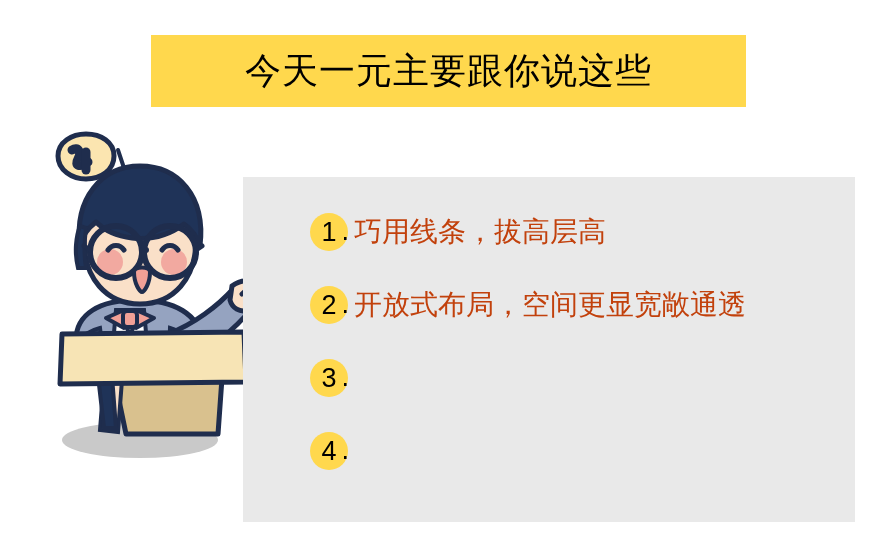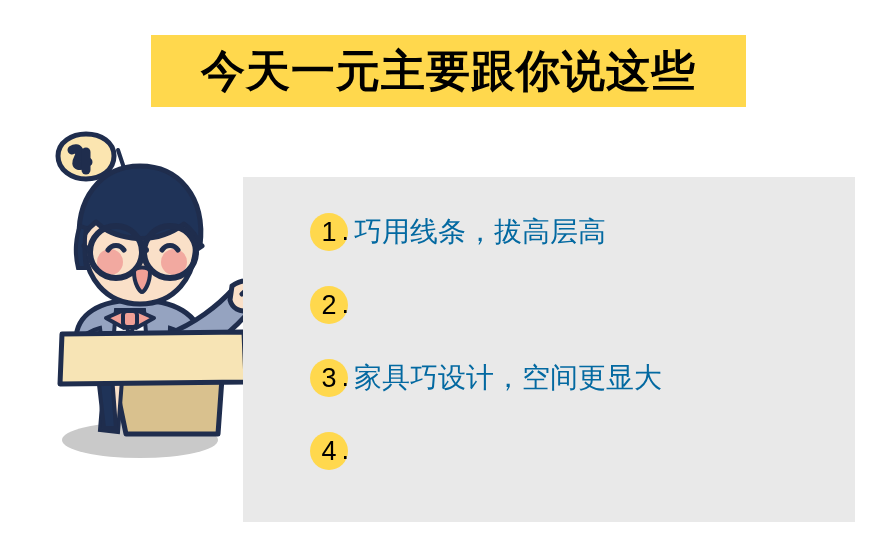--- a/index.html
+++ b/index.html
@@ -21,22 +21,22 @@
     left: 151px;
     top: 35px;
     width: 595px;
     height: 72px;
     background: #FFD84D;
     display: flex;
     align-items: center;
     justify-content: center;
   }
   #title-text {
-    font-size: 44px;
-    font-weight: bold;
+    font-size: 36px;
+    font-weight: normal;
     color: #000000;
     letter-spacing: 1px;
     line-height: 1;
     white-space: nowrap;
     font-family: "Liberation Sans", "DejaVu Sans", sans-serif;
   }
 
   
   #content-panel {
     position: absolute;
@@ -77,21 +77,21 @@
   .point-badge .dot {
     position: absolute;
     right: -1px;
     bottom: 4px;
     font-size: 27px;
     color: #000;
   }
   .point-text {
     margin-left: 6px;
     font-size: 28px;
-    color: #0369a1;
+    color: #c2410c;
     white-space: nowrap;
     line-height: 1;
     font-family: "Liberation Sans", "DejaVu Sans", sans-serif;
   }
 
   
   #illustration {
     position: absolute;
     left: 18px;
     top: 128px;
@@ -189,28 +189,28 @@
         <span class="dot">.</span>
       </span>
       <span class="point-text">巧用线条，拔高层高</span>
     </div>
 
     <div class="point-row">
       <span class="point-badge">
         <span>2</span>
         <span class="dot">.</span>
       </span>
+      <span class="point-text">开放式布局，空间更显宽敞通透</span>
     </div>
 
     <div class="point-row">
       <span class="point-badge">
         <span>3</span>
         <span class="dot">.</span>
       </span>
-      <span class="point-text">家具巧设计，空间更显大</span>
     </div>
 
     <div class="point-row">
       <span class="point-badge">
         <span>4</span>
         <span class="dot">.</span>
       </span>
     </div>
 
   </div>

